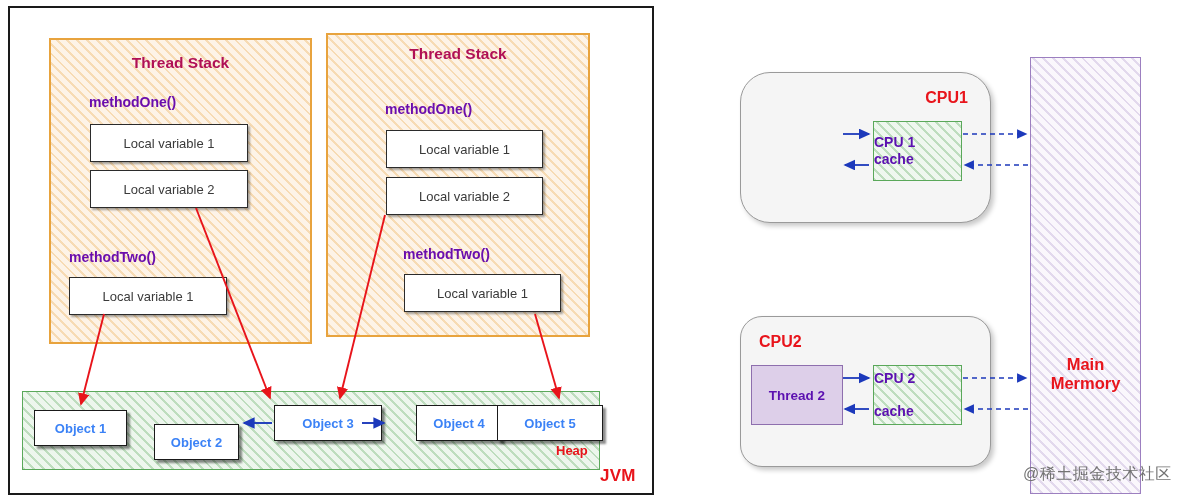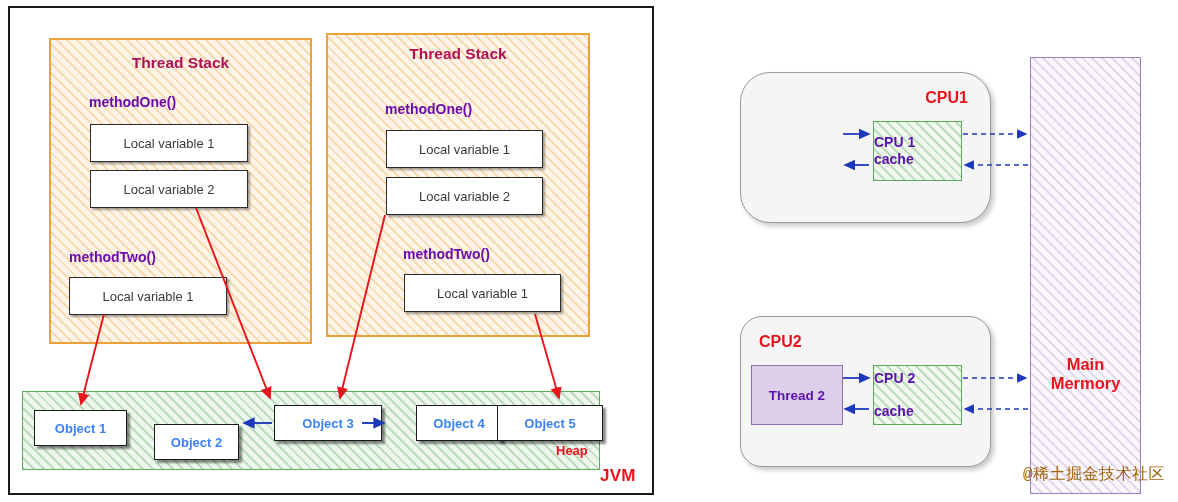--- a/index.html
+++ b/index.html
@@ -76,22 +76,22 @@
 
   
   #main-memory{left:1030px;top:57px;width:111px;height:437px;box-sizing:border-box;
       border:1.6px solid #9c7fc0;
       background-color:#FAF7FC;
       background-image:repeating-linear-gradient(45deg,
           rgba(156,127,192,.25) 0 2px, rgba(0,0,0,0) 2px 7px);}
   #main-memory-label{position:absolute;left:0;width:100%;text-align:center;
       top:297px;color:#e8141b;font-weight:bold;font-size:16.5px;}
 
-  #watermark{left:1023px;top:464px;color:#a16207;font-size:16px;
-      font-family:Liberation Mono, monospace;letter-spacing:.5px;}
+  #watermark{left:1023px;top:464px;color:#737373;font-size:16px;
+      font-family:Liberation Sans, sans-serif;letter-spacing:.5px;}
 </style>
 </head>
 <body>
 
 <div class="abs" id="jvm-frame"></div>
 <div class="abs" id="jvm-label">JVM</div>
 
 <div class="abs thread-stack" id="stack-1">
   <div class="stack-title">Thread Stack</div>
   <div class="method-label" style="left:38px;top:54px;">methodOne()</div>

